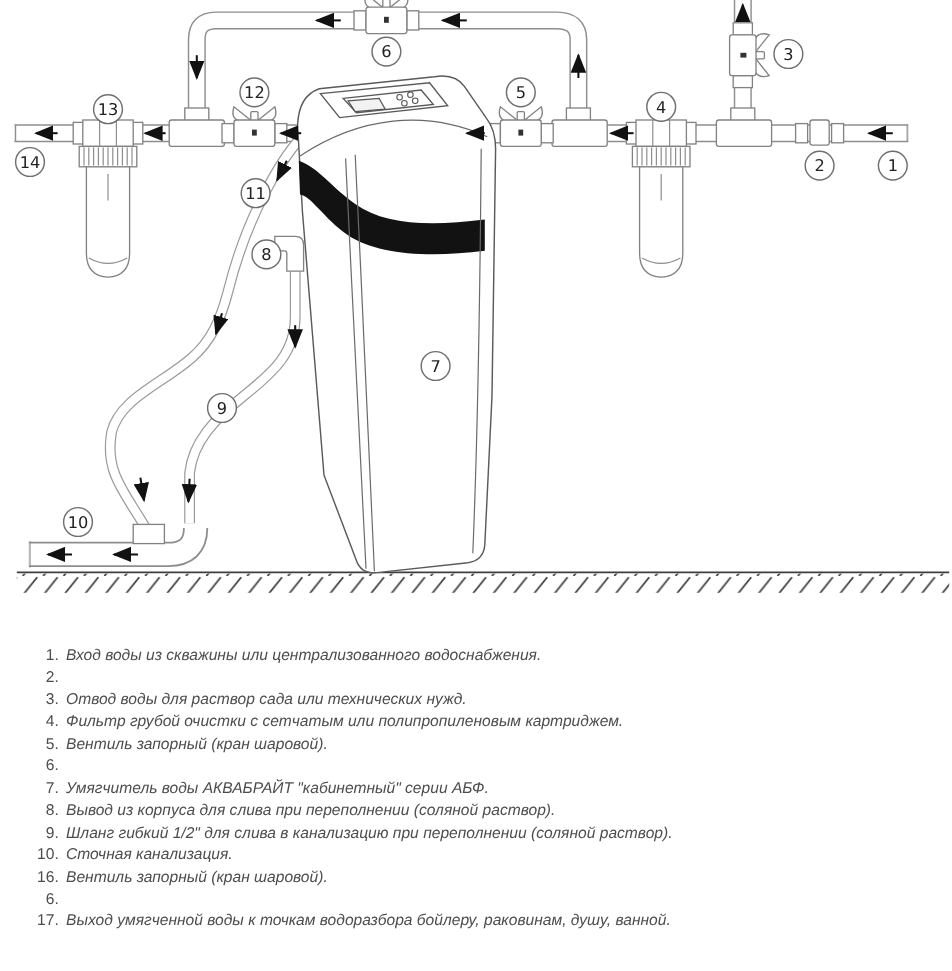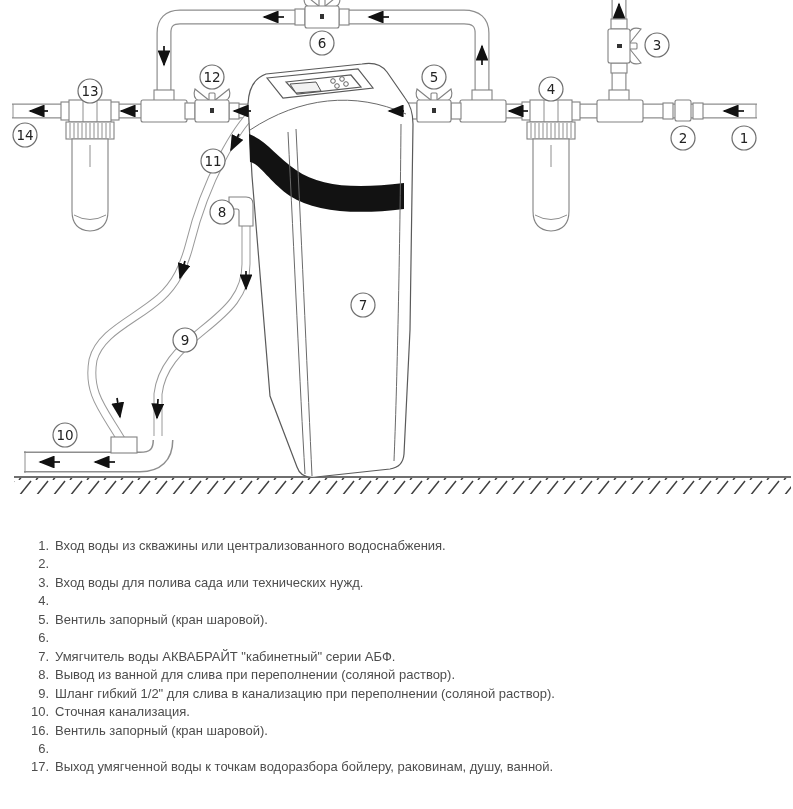--- a/index.html
+++ b/index.html
@@ -17,21 +17,21 @@
   .thin{fill:none;stroke:#8e8e8e;stroke-width:1;}
   .cab{fill:#ffffff;stroke:#5a5a5a;stroke-width:1.2;}
   .cabline{fill:none;stroke:#6a6a6a;stroke-width:1;}
   .arrow{stroke:#111;stroke-width:1.7;fill:none;}
   .callout circle{fill:#fff;stroke:#6f6f6f;stroke-width:1.2;}
   .callout text{font-size:13.5px;fill:#222;text-anchor:middle;}
   .legend{position:absolute;left:16px;top:537px;width:770px;
           font-size:13px;line-height:18.45px;color:#4d4d4d;}
   .legend-row{display:flex;}
   .legend-num{width:33px;text-align:right;flex:0 0 33px;}
-  .legend-text{margin-left:6px;}
+  .legend-text{margin-left:6px;font-style:italic;}
 </style>
 </head>
 <body>
 
 <div class="screen">
 
 <svg class="diagram" width="793" height="528" viewBox="0 0 793 528">
   <defs>
     <marker id="ah" viewBox="0 0 10 8" refX="9" refY="4" markerWidth="9.5" markerHeight="7.6" orient="auto">
       <path d="M0,0 L10,4 L0,8 Z" fill="#111"></path>
@@ -231,39 +231,40 @@
 <div class="legend">
   <div class="legend-row">
         <span class="legend-num">1.</span>
         <span class="legend-text">Вход воды из скважины или централизованного водоснабжения.</span>
       </div>
   <div class="legend-row">
         <span class="legend-num">2.</span>
       </div>
   <div class="legend-row">
         <span class="legend-num">3.</span>
-        <span class="legend-text">Вход воды для полива сада или технических нужд.</span>
+        <span class="legend-text">Отвод воды для раствор сада или технических нужд.</span>
       </div>
   <div class="legend-row">
         <span class="legend-num">4.</span>
+        <span class="legend-text">Фильтр грубой очистки с сетчатым или полипропиленовым картриджем.</span>
       </div>
   <div class="legend-row">
         <span class="legend-num">5.</span>
         <span class="legend-text">Вентиль запорный (кран шаровой).</span>
       </div>
   <div class="legend-row">
         <span class="legend-num">6.</span>
       </div>
   <div class="legend-row">
         <span class="legend-num">7.</span>
         <span class="legend-text">Умягчитель воды АКВАБРАЙТ "кабинетный" серии АБФ.</span>
       </div>
   <div class="legend-row">
         <span class="legend-num">8.</span>
-        <span class="legend-text">Вывод из ванной для слива при переполнении (соляной раствор).</span>
+        <span class="legend-text">Вывод из корпуса для слива при переполнении (соляной раствор).</span>
       </div>
   <div class="legend-row">
         <span class="legend-num">9.</span>
         <span class="legend-text">Шланг гибкий 1/2" для слива в канализацию при переполнении (соляной раствор).</span>
       </div>
   <div class="legend-row">
         <span class="legend-num">10.</span>
         <span class="legend-text">Сточная канализация.</span>
       </div>
   <div class="legend-row">

